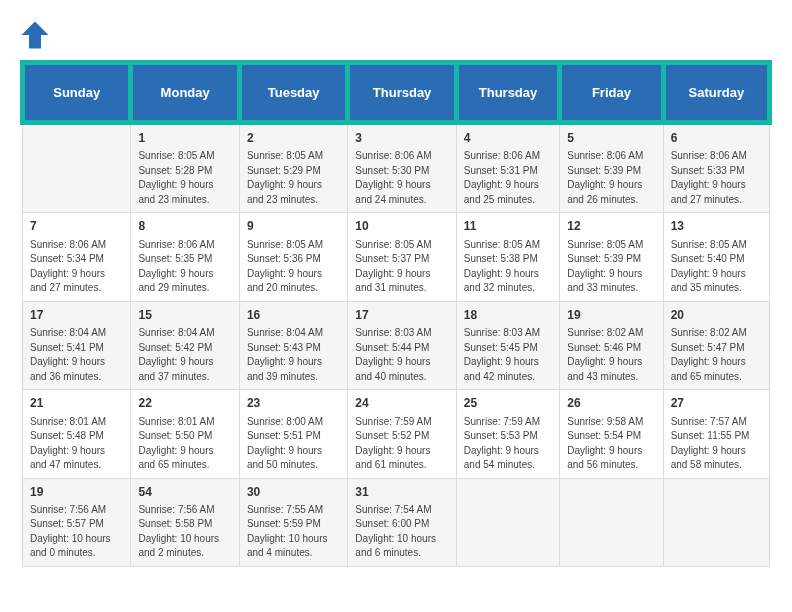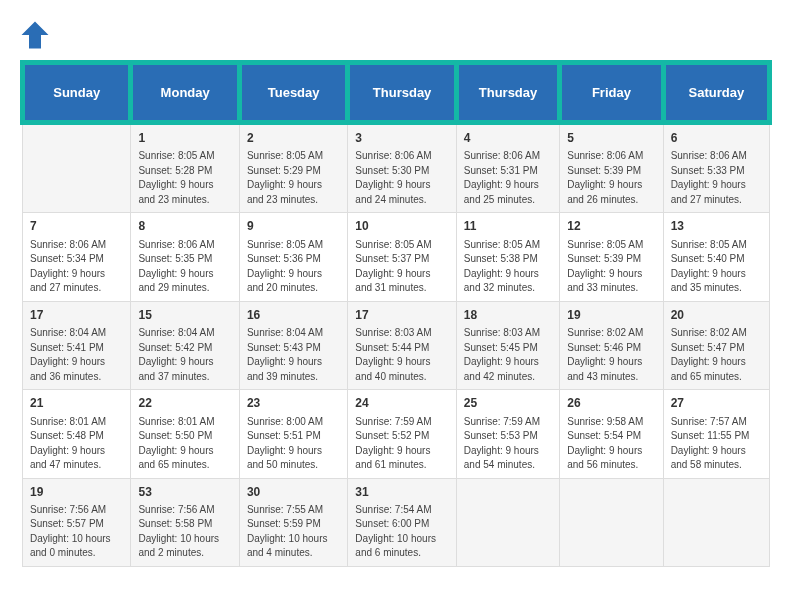--- a/index.html
+++ b/index.html
@@ -321,21 +321,21 @@
       </tr>
       <tr>
         <td>
           <span class="day-number">19</span>
           <div class="cell-content">Sunrise: 7:56 AM</div>
           <div class="cell-content">Sunset: 5:57 PM</div>
           <div class="cell-content">Daylight: 10 hours</div>
           <div class="cell-content">and 0 minutes.</div>
         </td>
         <td>
-          <span class="day-number">53</span>
+          <span class="day-number">54</span>
           <div class="cell-content">Sunrise: 7:56 AM</div>
           <div class="cell-content">Sunset: 5:58 PM</div>
           <div class="cell-content">Daylight: 10 hours</div>
           <div class="cell-content">and 2 minutes.</div>
         </td>
         <td>
           <span class="day-number">30</span>
           <div class="cell-content">Sunrise: 7:55 AM</div>
           <div class="cell-content">Sunset: 5:59 PM</div>
           <div class="cell-content">Daylight: 10 hours</div>

